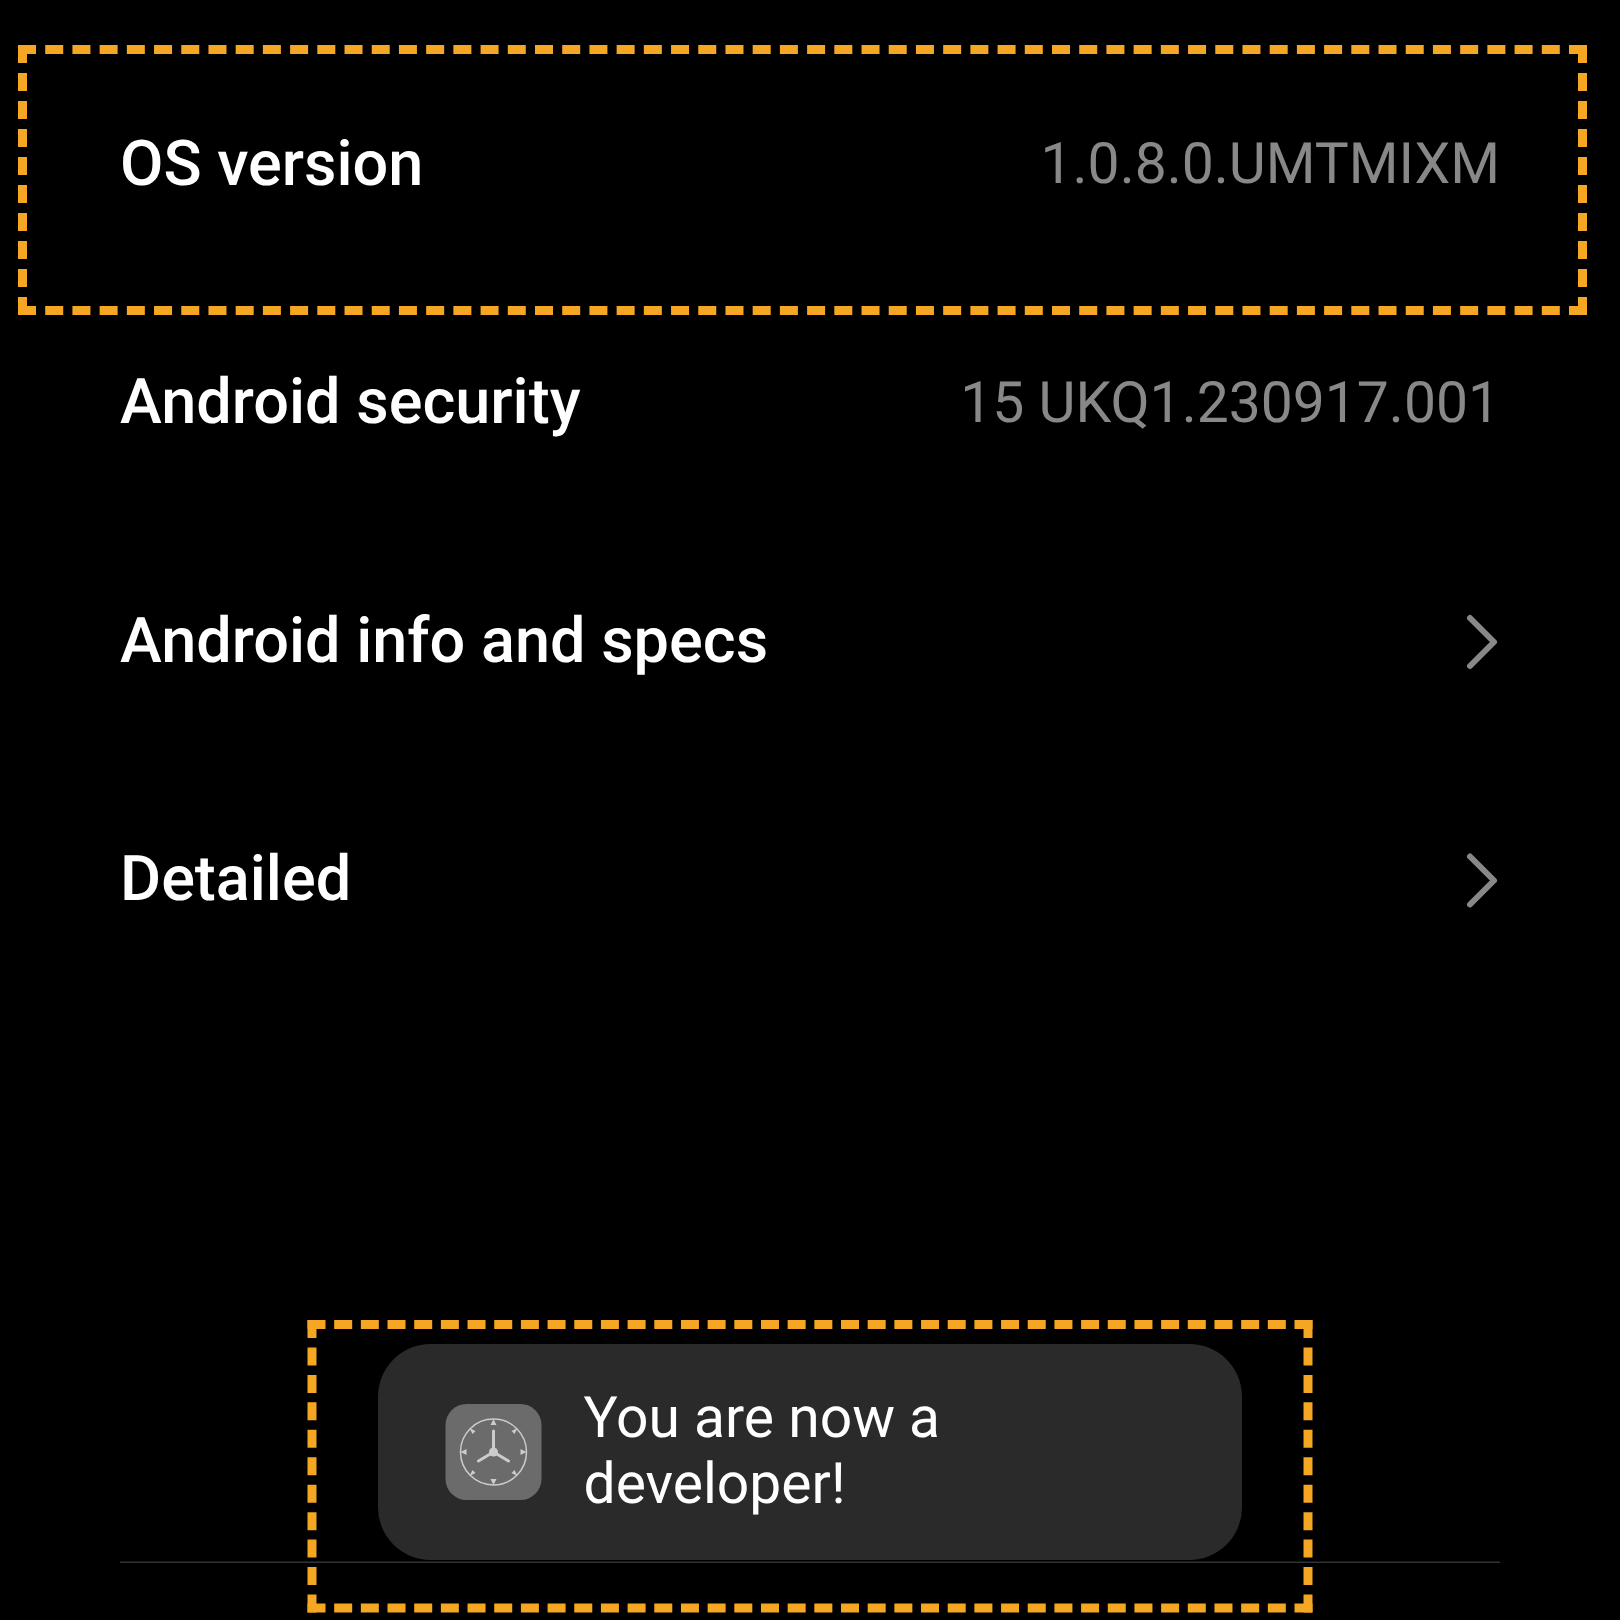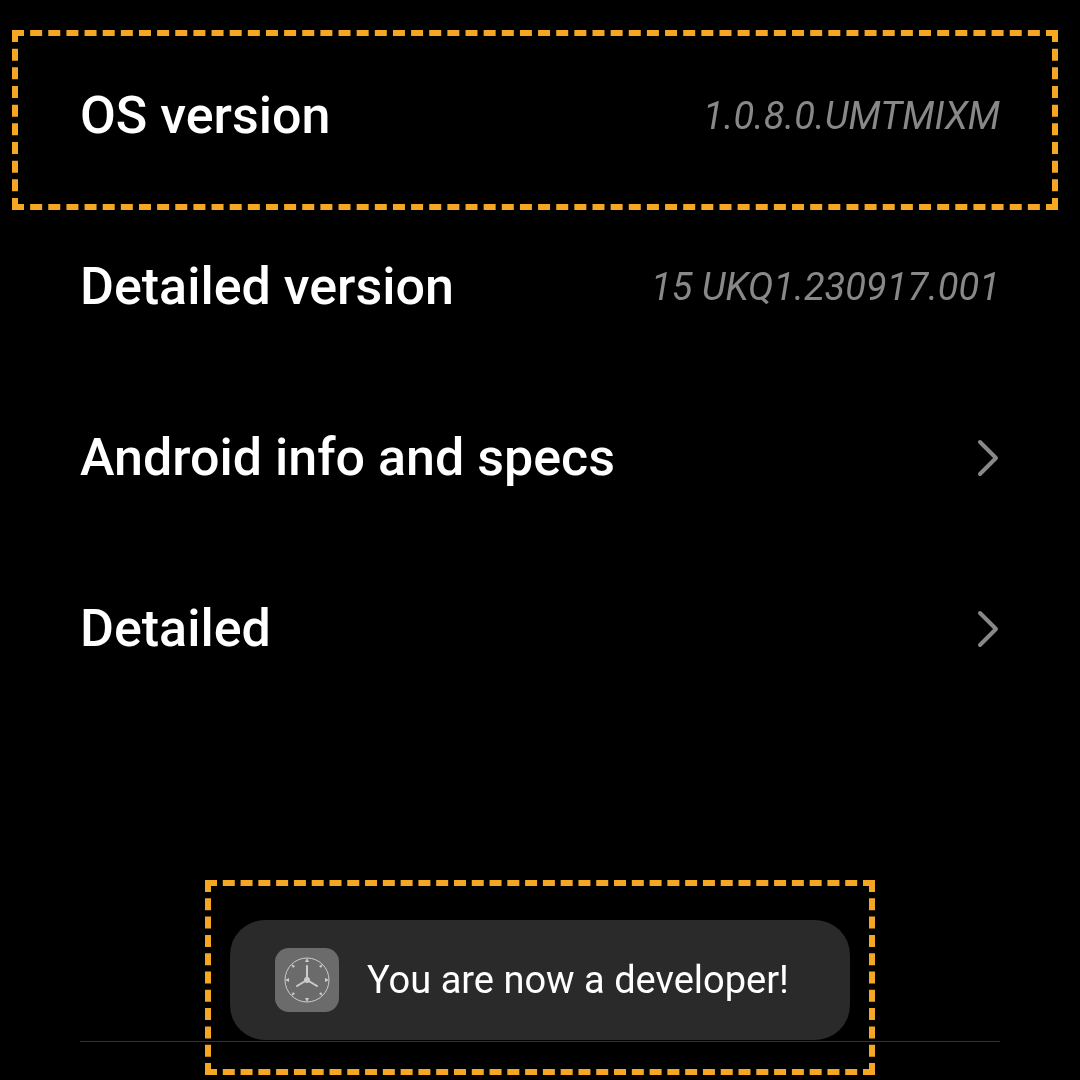--- a/index.html
+++ b/index.html
@@ -20,28 +20,27 @@
     }
     .setting-row {
       display: flex;
       align-items: center;
       justify-content: space-between;
       padding: 55px 80px;
       position: relative;
     }
     .setting-label {
       color: #ffffff;
-      font-size: 52px;
+      font-size: 42px;
       font-weight: 500;
     }
     .setting-value {
       color: #888888;
       font-size: 38px;
       font-weight: 400;
-      font-style: italic;
     }
     .chevron {
       color: #888888;
       display: flex;
       align-items: center;
     }
     .highlight-box {
       position: absolute;
       border: 6px dashed #f5a623;
       pointer-events: none;
@@ -63,21 +62,21 @@
       bottom: 40px;
       left: 50%;
       transform: translateX(-50%);
       background: #2a2a2a;
       border-radius: 35px;
       padding: 28px 45px;
       display: flex;
       align-items: center;
       gap: 28px;
       z-index: 10;
-      width: 620px;
+      width: 576px;
     }
     .toast-icon {
       width: 64px;
       height: 64px;
       background: #6b6b6b;
       border-radius: 14px;
       display: flex;
       align-items: center;
       justify-content: center;
       flex-shrink: 0;
@@ -105,21 +104,21 @@
 <body>
 
 <div class="settings-list">
 
   <div class="setting-row">
     <span class="setting-label">OS version</span>
     <span class="setting-value">1.0.8.0.UMTMIXM</span>
   </div>
 
   <div class="setting-row">
-    <span class="setting-label">Detailed version</span>
+    <span class="setting-label">Android security</span>
     <span class="setting-value">15 UKQ1.230917.001</span>
   </div>
 
 
   <div class="setting-row">
     <span class="setting-label">Android info and specs</span>
     <div class="right-content">
       <span class="chevron">
         <svg width="24" height="40" viewBox="0 0 24 40" fill="none">
           <path d="M4 4 L20 20 L4 36" stroke="#888888" stroke-width="4" stroke-linecap="round" stroke-linejoin="round"></path>

